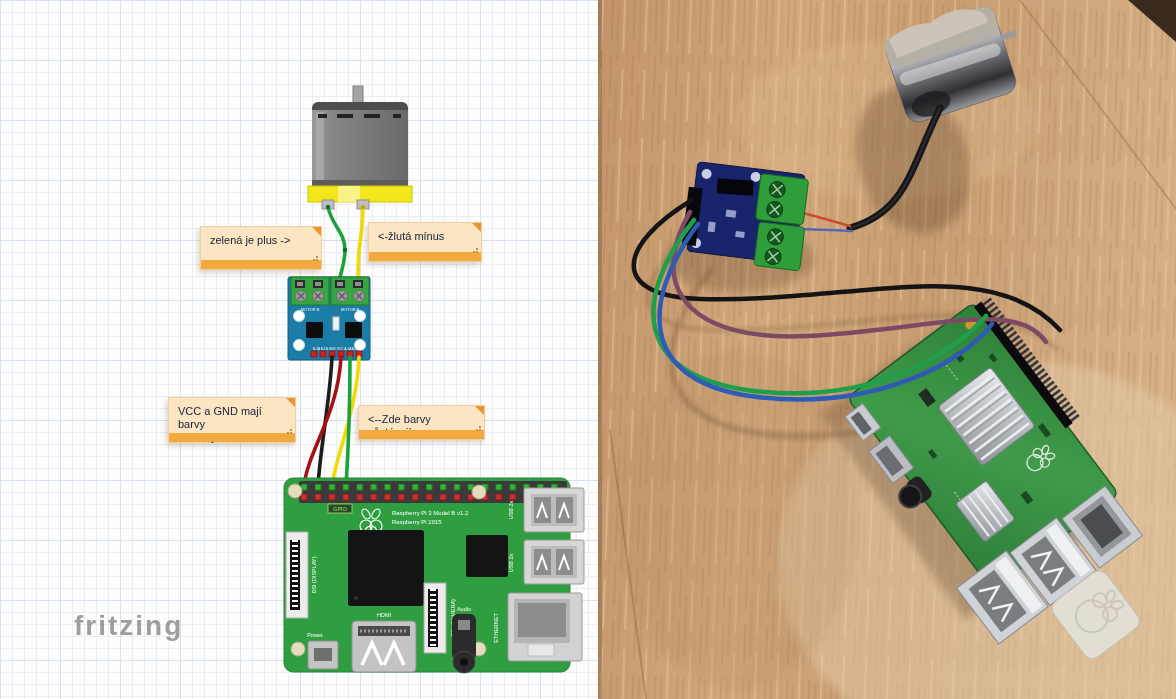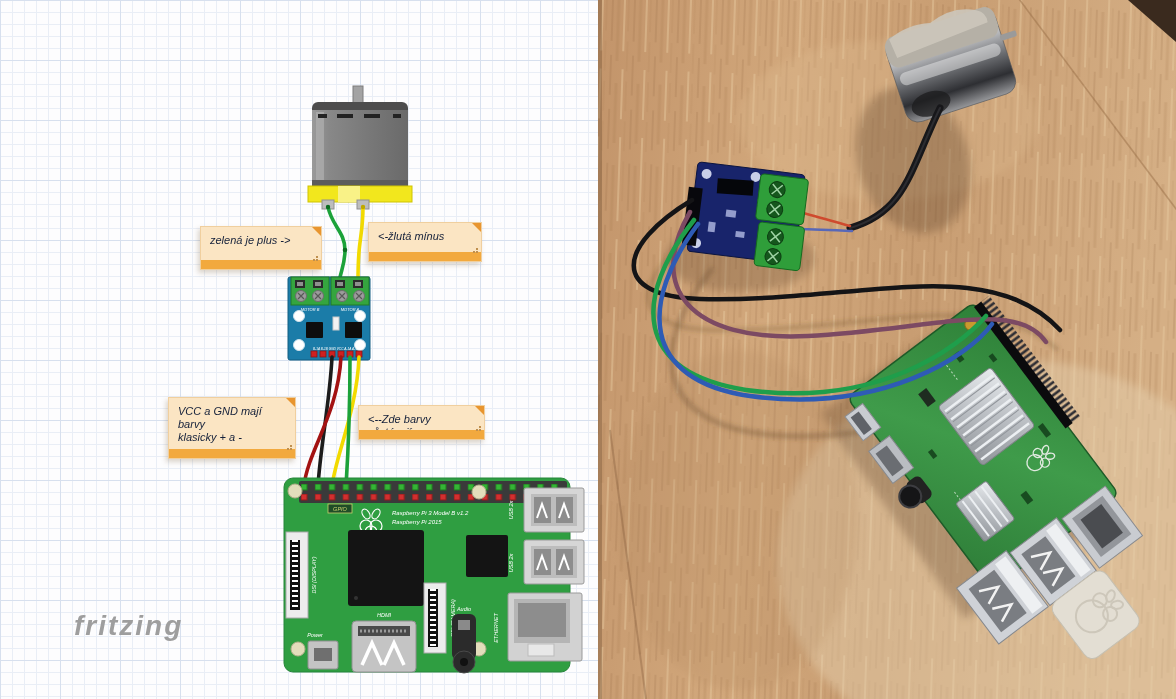--- a/index.html
+++ b/index.html
@@ -1,16 +1,16 @@
 <!DOCTYPE html>
 <html><head>
 <meta charset="utf-8">
 <style>
   html,body{margin:0;padding:0;background:#fff;font-family:"Liberation Sans",sans-serif;}
-  #stage{position:relative;width:1176px;height:699px;overflow:hidden;background:#fff;font-style:italic;}
+  #stage{position:relative;width:1176px;height:699px;overflow:hidden;background:#fff;}
 
   
   #diagram{
     position:absolute;left:0;top:0;width:598px;height:699px;
     background-color:#fdfdfe;
     background-image:
       linear-gradient(#d7e0ee 1px, transparent 1px),
       linear-gradient(90deg,#d7e0ee 1px, transparent 1px),
       linear-gradient(#e9eef6 1px, transparent 1px),
       linear-gradient(90deg,#e9eef6 1px, transparent 1px);
@@ -25,21 +25,21 @@
     font-size:11px;color:#14203a;line-height:13px;
     padding:7px 8px 12px 9px;box-sizing:border-box;z-index:5;
   }
   .note .bar{position:absolute;left:0;right:0;bottom:0;height:9px;background:#f2a93e;}
   .note .fold{position:absolute;top:0;right:0;width:0;height:0;
     border-top:9px solid #e8952f;border-left:9px solid transparent;}
   .note .grip{position:absolute;right:3px;bottom:11px;width:2px;height:2px;background:#bf8f4e;
     box-shadow:-3px 3px 0 #bf8f4e,0 3px 0 #bf8f4e,-6px 6px 0 0 rgba(0,0,0,0);}
   #note-1{left:200px;top:226px;width:122px;height:44px;}
   #note-2{left:368px;top:222px;width:114px;height:40px;}
-  #note-3{left:168px;top:397px;width:128px;height:62px;}
+  #note-3{left:168px;top:397px;width:128px;height:46px;}
   #note-4{left:358px;top:405px;width:127px;height:35px;}
 
   #fritzing-logo{
     position:absolute;left:74px;top:610px;z-index:4;
     font-size:28px;font-weight:bold;letter-spacing:2px;color:#9e9e9e;
   }
 
   
   #photo{position:absolute;left:598px;top:0;width:578px;height:699px;}
 </style>

